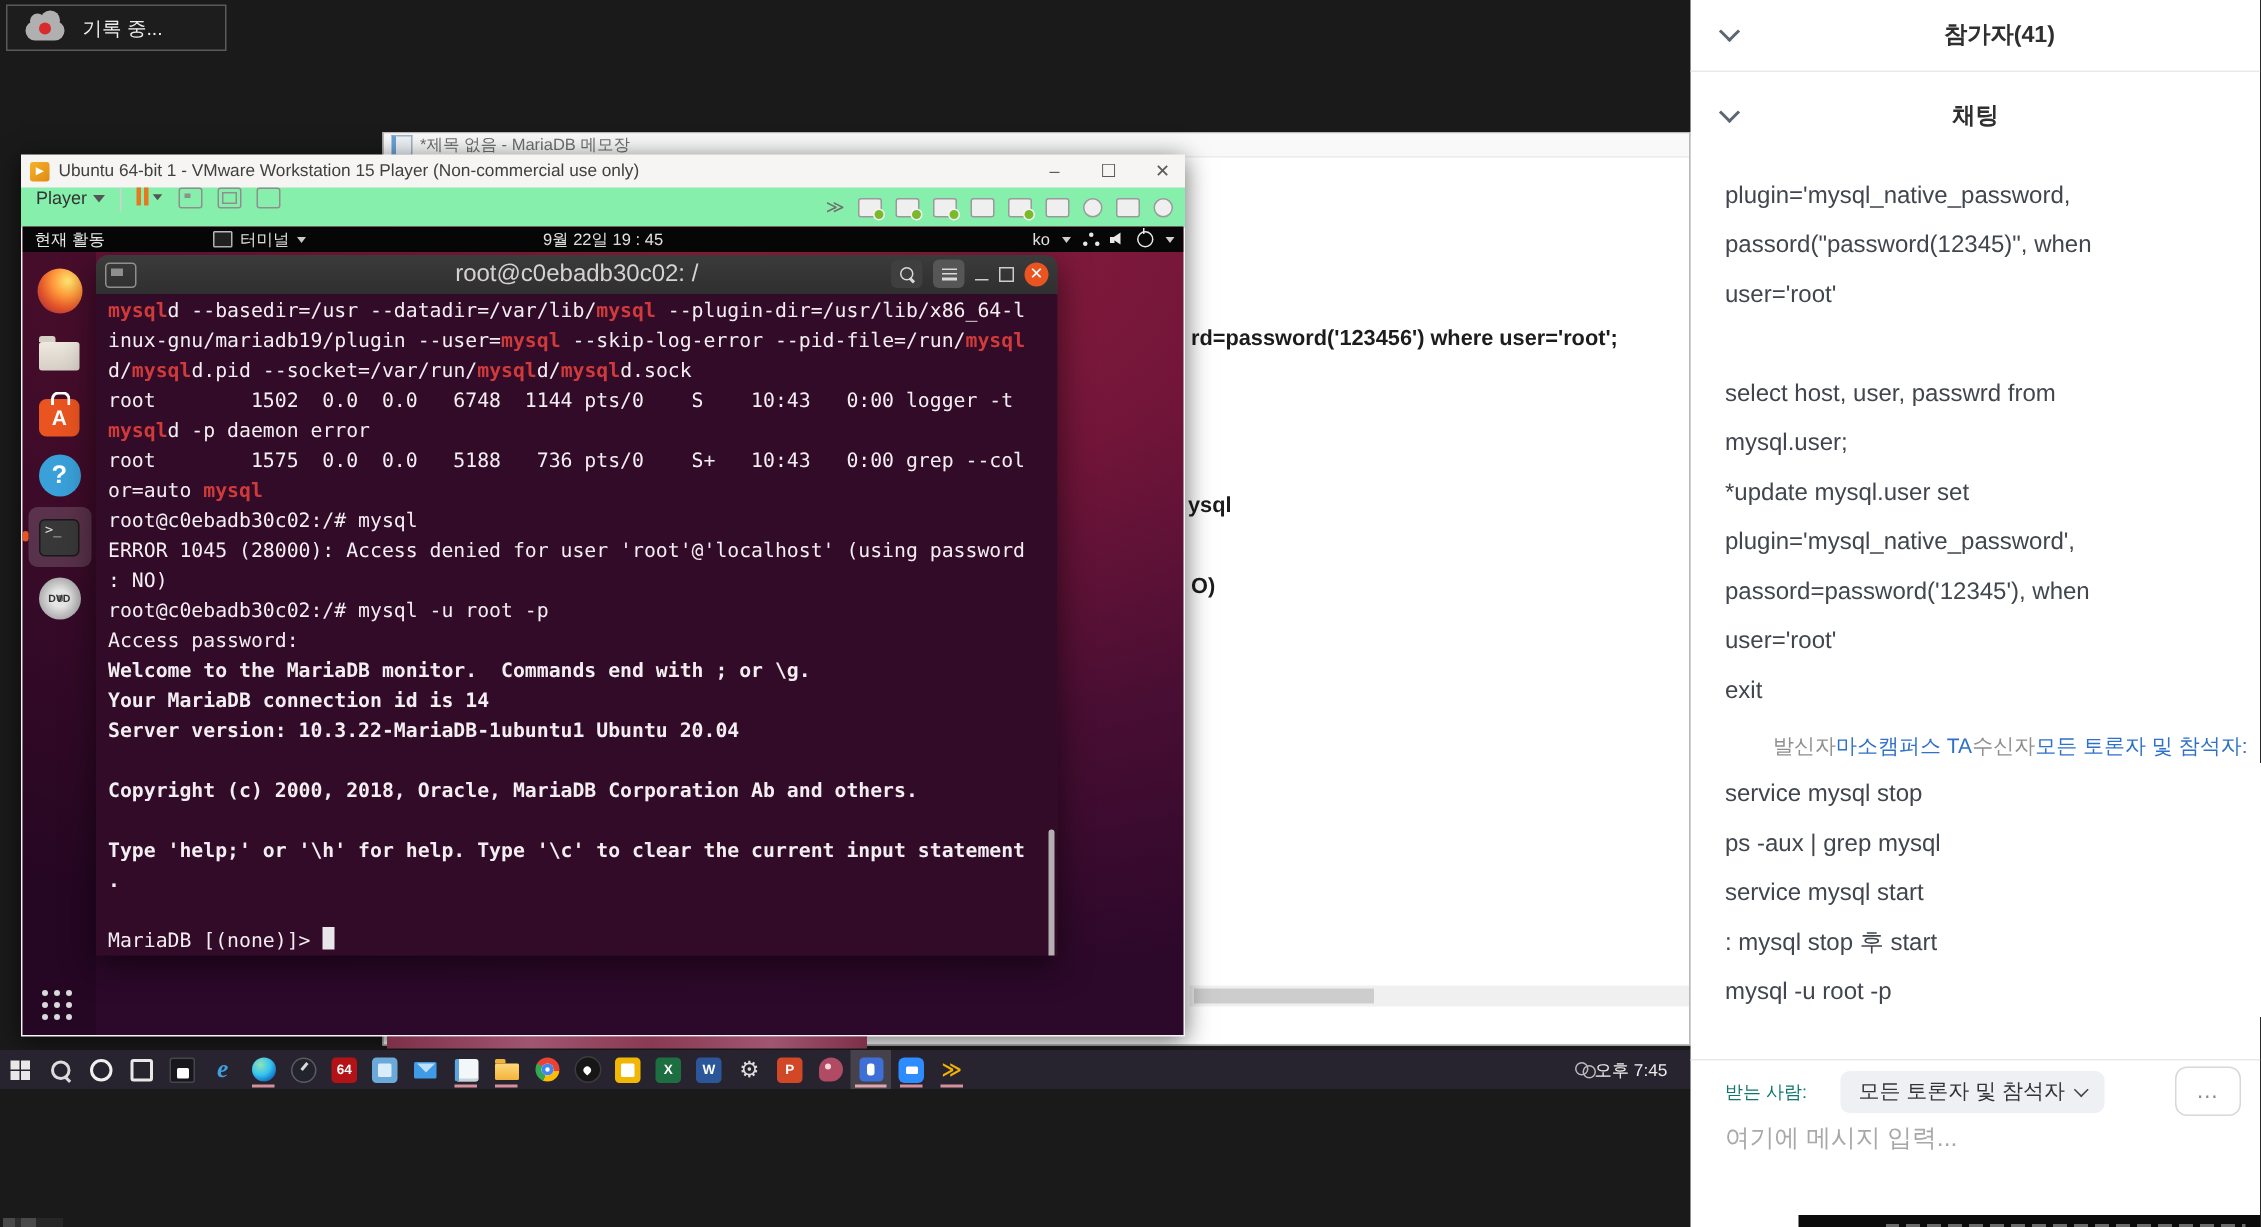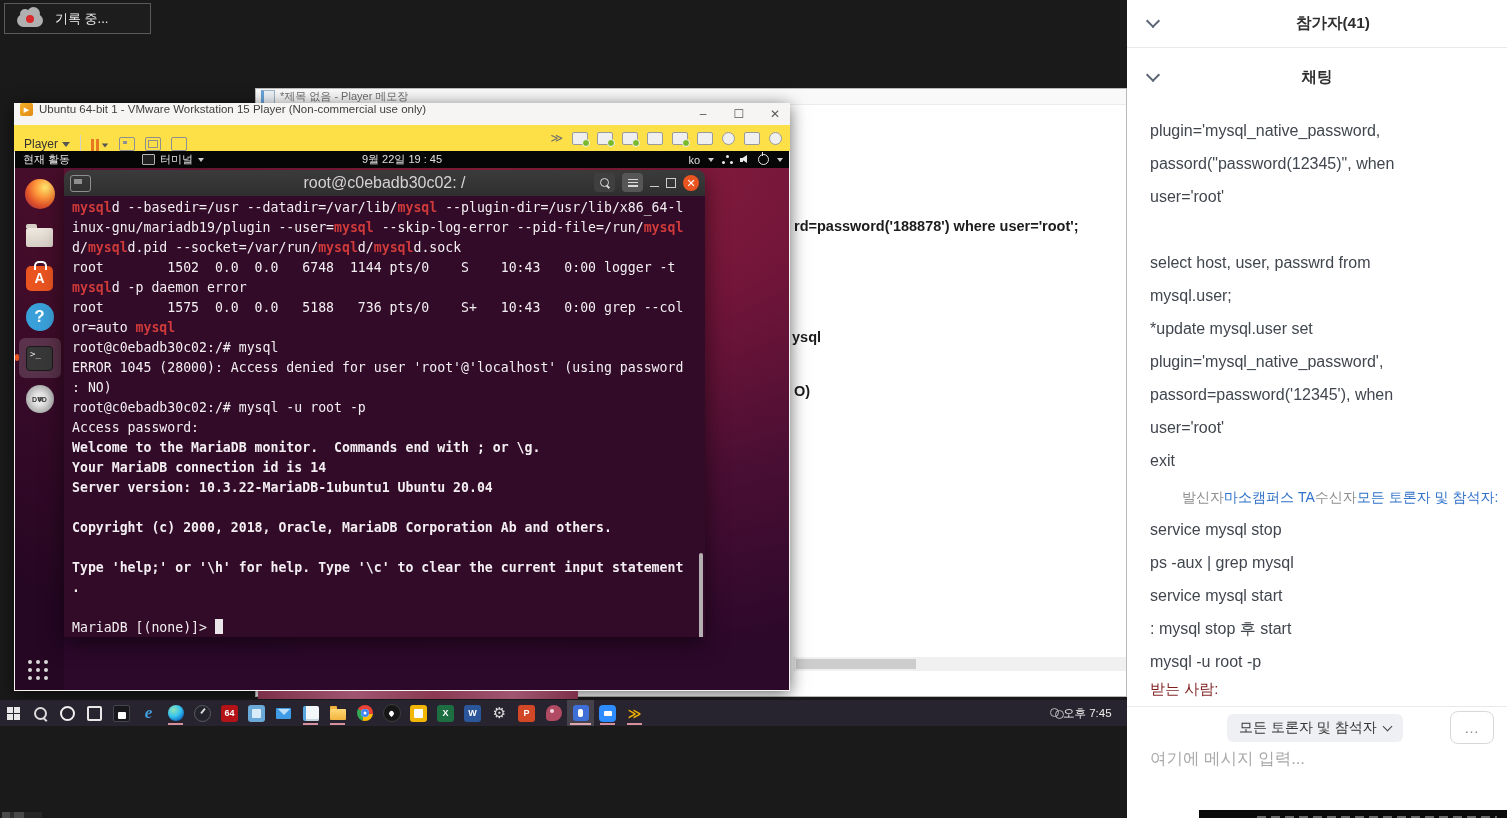--- a/index.html
+++ b/index.html
@@ -27,27 +27,27 @@
   #np-title{font-size:11px;color:#6f6f6f;white-space:nowrap;}
   .np-frag{position:absolute;font-weight:700;font-size:14.5px;color:#1c1c1c;white-space:nowrap;}
   #np-frag1{left:538px;top:129px;}
   #np-frag2{left:536px;top:240px;}
   #np-frag3{left:538px;top:294px;}
   #np-hscroll{position:absolute;left:537px;top:568px;width:333px;height:14px;background:#f0f0f0;}
   #np-hthumb{position:absolute;left:3px;top:2px;width:120px;height:10px;background:#cdcdcd;}
 
   
   #vmwin{left:14px;top:103px;width:776px;height:588px;background:#f6f5f3;box-shadow:0 3px 16px rgba(0,0,0,.6);}
-  #vm-titlebar{position:absolute;left:0;top:0;right:0;height:22px;display:flex;gap:6px;padding-left:6px;}
+  #vm-titlebar{position:absolute;left:0;top:0;right:0;height:22px;display:flex;align-items:center;gap:6px;padding-left:6px;}
   .vm-logo{width:13px;height:13px;border-radius:2px;background:linear-gradient(135deg,#f7b22a,#e08a14);display:inline-flex;
            align-items:center;justify-content:center;color:#fff;font-size:7px;}
   #vm-title{font-size:11.5px;color:#404040;flex:1;white-space:nowrap;overflow:hidden;}
   .vm-cap{width:30px;height:22px;display:flex;align-items:center;justify-content:center;color:#5a5a5a;font-size:12px;}
   #vm-toolbar{position:absolute;left:0;top:22px;right:0;height:26px;border-bottom:1px solid #dcdcdc;
-              display:flex;align-items:flex-end;gap:10px;padding-left:10px;background:#fde047;}
+              display:flex;align-items:flex-start;gap:10px;padding-left:10px;background:#86efac;}
   #player-menu{display:flex;align-items:center;gap:4px;font-size:12px;color:#333;}
   .caret{width:0;height:0;border-left:4px solid transparent;border-right:4px solid transparent;border-top:5px solid #555;}
   .tb-sep{width:1px;height:16px;background:#d0d0d0;}
   #pause-ic{display:flex;align-items:center;gap:2px;}
   #pause-ic i{display:block;width:3px;height:12px;background:#e87722;}
   .vt-ic{width:14px;height:12px;border:1.5px solid #8f8f8f;border-radius:2px;position:relative;}
   .vt-ic.b::after{content:"";position:absolute;inset:2px;border:1px solid #8f8f8f;}
   .vt-ic.c::after{content:"";position:absolute;left:3px;top:3px;width:4px;height:3px;background:#8f8f8f;}
   #vm-devices{position:absolute;right:8px;top:0;height:26px;display:flex;align-items:center;gap:9px;}
   .devarrows{color:#6f6f6f;font-size:12px;font-family:"DejaVu Sans",sans-serif;}
@@ -184,21 +184,21 @@
   .chev{position:absolute;width:8px;height:8px;border-left:2px solid #5c6675;border-bottom:2px solid #5c6675;transform:rotate(-45deg);}
   #chev1{left:21px;top:16px;}
   #chev2{left:21px;top:70px;}
   .p-div{position:absolute;left:0;width:380px;height:1px;background:#e9e9e9;}
   #div1{top:47px;} #div2{top:706px;}
   .c-line{padding-left:23px;font-size:16px;color:#41464e;line-height:33px;height:33px;white-space:pre;}
   #msg1{position:absolute;left:0;top:114px;width:380px;}
   #meta{position:absolute;left:23px;top:489px;font-size:14px;white-space:nowrap;margin-left:32px;}
   .meta-g{color:#8f8f8f;} .meta-b{color:#2f71c9;}
   #msg2{position:absolute;left:0;top:513px;width:380px;}
-  #compose-to{position:absolute;left:23px;top:680px;font-size:15px;color:#7f1d1d;}
+  #compose-to{position:absolute;left:23px;top:720px;font-size:12px;color:#0f766e;}
   #to-pill{position:absolute;left:100px;top:714px;height:28px;padding:0 12px;background:#eef0f3;border-radius:6px;
            display:flex;align-items:center;gap:7px;font-size:14px;color:#333;}
   .chev-s{width:6px;height:6px;border-left:1.8px solid #444;border-bottom:1.8px solid #444;transform:rotate(-45deg);margin-top:-3px;}
   #more-btn{position:absolute;left:323px;top:711px;width:42px;height:31px;border:1px solid #d8d8d8;border-radius:8px;
             background:#fff;color:#8a8a8a;font-size:15px;display:flex;align-items:center;justify-content:center;letter-spacing:1px;}
   #msg-input{position:absolute;left:23px;top:748px;font-size:16.5px;color:#a8a8a8;}
   #wm-bar{position:absolute;left:72px;top:810px;width:308px;height:8px;background:#0b0b0b;overflow:hidden;}
   #wm-bar i{position:absolute;left:58px;top:6px;width:240px;height:2px;
             background:repeating-linear-gradient(90deg,#6a6a6a 0 9px,transparent 9px 14px);}
 </style>
@@ -212,23 +212,23 @@
     <div id="rec-badge" class="abs">
       <span class="cloudi">
           <i class="dot"></i>
         </span>
       <span id="rec-label">기록 중...</span>
     </div>
 
     <div id="npwin" class="abs">
       <div id="np-titlebar">
         <span class="npico-s"></span>
-        <span id="np-title">*제목 없음 - Player 메모장</span>
-      </div>
-      <div class="np-frag" id="np-frag1">rd=password('188878') where user='root';</div>
+        <span id="np-title">*제목 없음 - MariaDB 메모장</span>
+      </div>
+      <div class="np-frag" id="np-frag1">rd=password('123456') where user='root';</div>
       <div class="np-frag" id="np-frag2">ysql</div>
       <div class="np-frag" id="np-frag3">O)</div>
       <div id="np-hscroll">
           <div id="np-hthumb"></div>
         </div>
     </div>
 
     <div id="vmwin" class="abs">
       <div id="vm-titlebar">
         <span class="vm-logo">▶</span>

